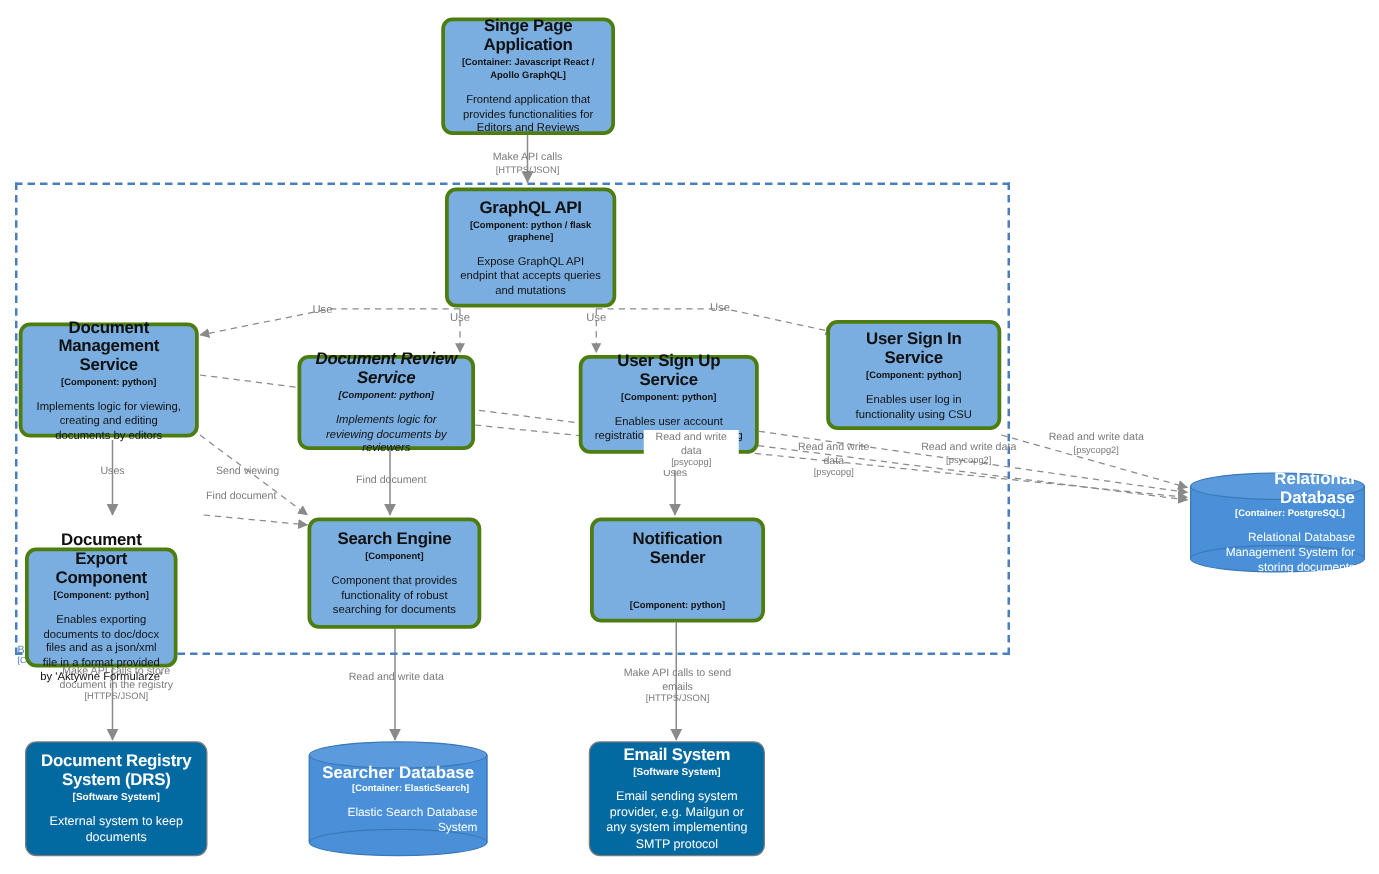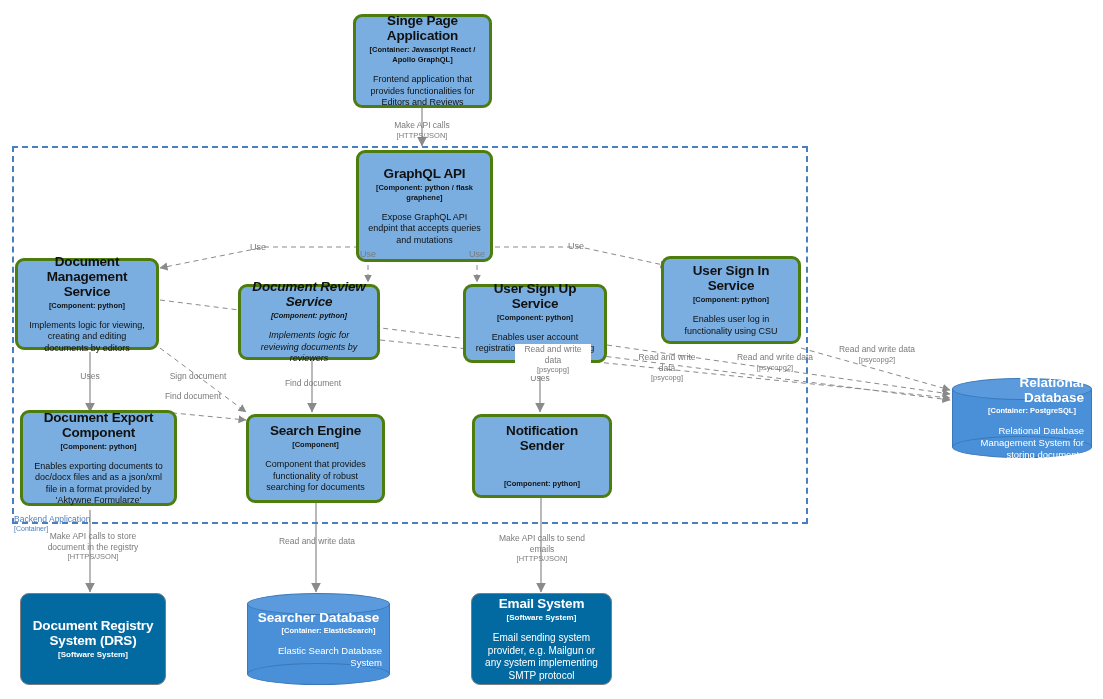--- a/index.html
+++ b/index.html
@@ -165,21 +165,21 @@
       <path d="M541,498 L541,592" stroke-width="1.2"></path>
     </g>
   </svg>
 
   <div class="node container" style="left:353px;top:14px;width:139px;height:94px;">
     <div class="n-title">Singe Page Application</div>
     <div class="n-type">[Container: Javascript React / Apollo GraphQL]</div>
     <div class="n-desc">Frontend application that provides functionalities for Editors and Reviews</div>
   </div>
 
-  <div class="node component" style="left:356px;top:150px;width:137px;height:112px;">
+  <div class="node component" style="left:356px;top:150px;width:137px;height:96px;">
     <div class="n-title">GraphQL API</div>
     <div class="n-type">[Component: python / flask graphene]</div>
     <div class="n-desc">Expose GraphQL API endpint that accepts queries and mutations</div>
   </div>
 
   <div class="node component" style="left:15px;top:258px;width:144px;height:92px;">
     <div class="n-title">Document Management Service</div>
     <div class="n-type">[Component: python]</div>
     <div class="n-desc">Implements logic for viewing, creating and editing documents by editors</div>
   </div>
@@ -195,21 +195,21 @@
     <div class="n-type">[Component: python]</div>
     <div class="n-desc">Enables user account registration functionality using CSU</div>
   </div>
 
   <div class="node component" style="left:661px;top:256px;width:140px;height:88px;">
     <div class="n-title">User Sign In Service</div>
     <div class="n-type">[Component: python]</div>
     <div class="n-desc">Enables user log in functionality using CSU</div>
   </div>
 
-  <div class="node component" style="left:20px;top:410px;width:157px;height:96px;">
+  <div class="node component" style="left:20px;top:438px;width:122px;height:96px;">
     <div class="n-title">Document Export Component</div>
     <div class="n-type">[Component: python]</div>
     <div class="n-desc">Enables exporting documents to doc/docx files and as a json/xml file in a format provided by 'Aktywne Formularze'</div>
   </div>
 
   <div class="node component" style="left:246px;top:414px;width:139px;height:89px;">
     <div class="n-title">Search Engine</div>
     <div class="n-type">[Component]</div>
     <div class="n-desc">Component that provides functionality of robust searching for documents</div>
   </div>
@@ -226,20 +226,21 @@
     <div class="db-text">
       <div class="n-title">Relational Database</div>
       <div class="n-type">[Container: PostgreSQL]</div>
       <div class="n-desc">Relational Database Management System for storing documents</div>
     </div>
   </div>
 
   <div class="node system" style="left:20px;top:593px;width:146px;height:92px;">
     <div class="n-title">Document Registry System (DRS)</div>
     <div class="n-type">[Software System]</div>
+    <div class="n-desc">External system to keep documents</div>
   </div>
 
   <div class="db" style="left:247px;top:593px;width:143px;height:92px;">
     <div class="body"></div>
     <div class="bottom"></div>
     <div class="top"></div>
     <div class="db-text">
       <div class="n-title">Searcher Database</div>
       <div class="n-type">[Container: ElasticSearch]</div>
       <div class="n-desc">Elastic Search Database System</div>
@@ -267,21 +268,21 @@
     <span>Use</span>
   </div>
   <div class="elabel use" style="left:548px;top:241px;width:56px;">
     <span>Use</span>
   </div>
 
   <div class="elabel" style="left:43px;top:371px;width:94px;">
     <span>Uses</span>
   </div>
   <div class="elabel" style="left:152px;top:371px;width:92px;">
-    <span>Sign document</span>
+    <span>Send viewing</span>
   </div>
   <div class="elabel" style="left:147px;top:391px;width:92px;">
     <span>Find document</span>
   </div>
   <div class="elabel" style="left:267px;top:378px;width:92px;">
     <span>Find document</span>
   </div>
   <div class="elabel" style="left:509px;top:373px;width:62px;">
     <span>Uses</span>
   </div>

